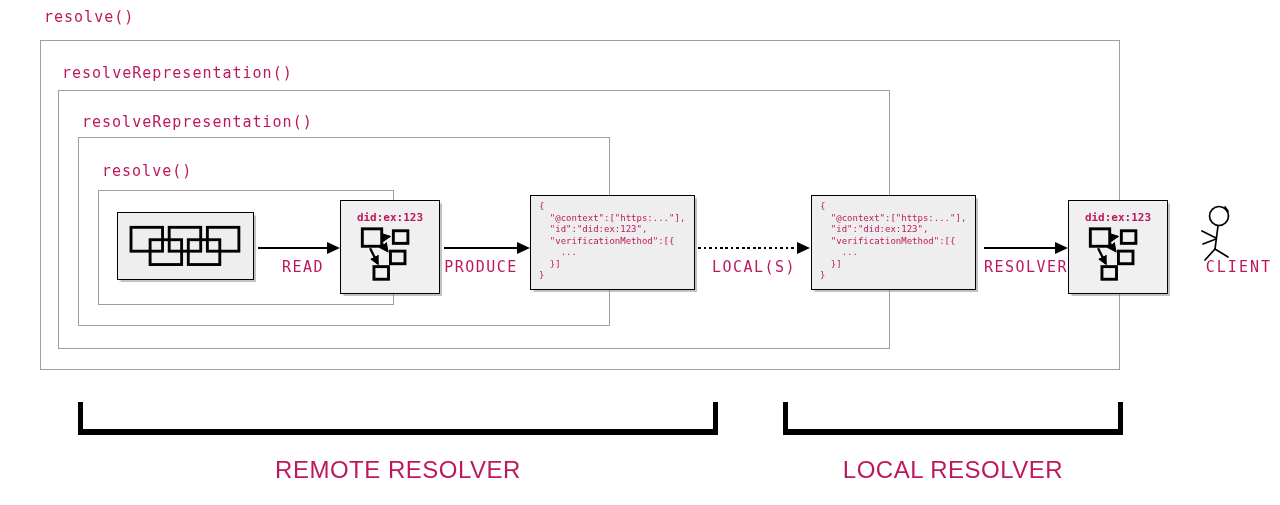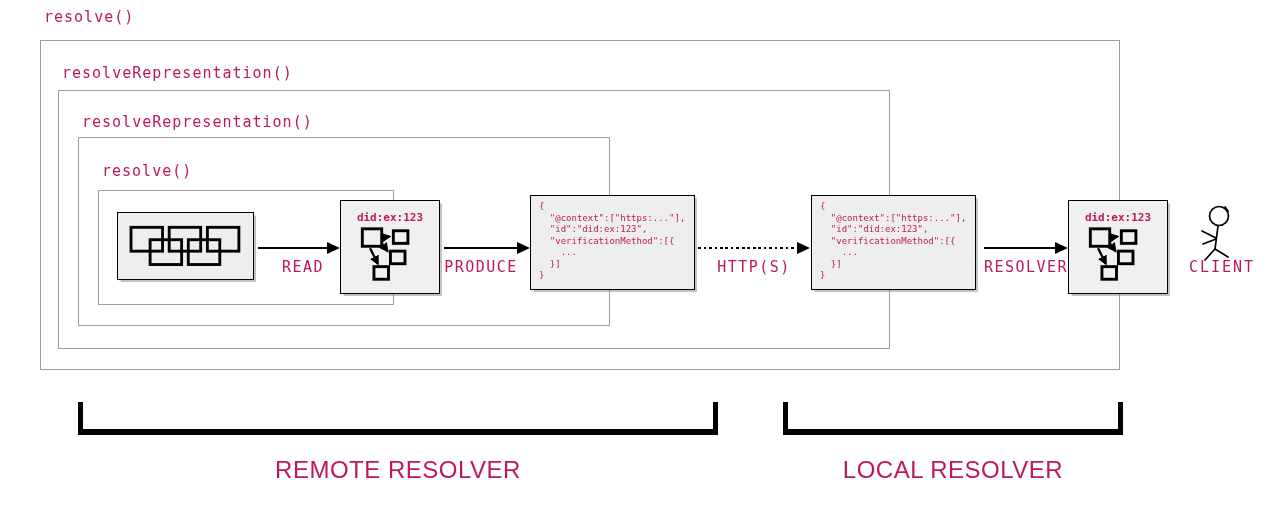--- a/index.html
+++ b/index.html
@@ -27,21 +27,21 @@
   .arrow-line{position:absolute;top:247px;height:2.4px;background:#000;z-index:2;}
   .arrow-line.dotted{background:repeating-linear-gradient(90deg,#000 0,#000 2.5px,transparent 2.5px,transparent 5.5px);}
   .arrow-head{position:absolute;top:242px;width:0;height:0;z-index:2;
               border-top:6px solid transparent;border-bottom:6px solid transparent;
               border-left:13px solid #000;}
   .arrow-label{position:absolute;top:222px;font-size:15px;letter-spacing:1.5px;
                text-align:center;white-space:pre;z-index:2;margin-top:36px;}
 
   
   .client-figure{position:absolute;left:1182px;top:203px;z-index:2;}
-  .client-label{position:absolute;left:1172px;top:258px;width:100px;text-align:center;
+  .client-label{position:absolute;left:1172px;top:258px;width:100px;text-align:right;
                 font-size:15px;letter-spacing:2px;z-index:2;}
 
   
   .bracket{position:absolute;top:402px;height:33px;box-sizing:border-box;
            border-left:5px solid #000;border-right:5px solid #000;border-bottom:6px solid #000;z-index:2;}
   .bracket-remote{left:78px;width:640px;}
   .bracket-local{left:783px;width:340px;}
   .bracket-label{position:absolute;top:456px;font-family:"Liberation Sans",sans-serif;
                  font-size:24px;letter-spacing:.5px;text-align:center;z-index:2;}
   .bracket-label-remote{left:78px;width:640px;}
@@ -118,21 +118,21 @@
   <div class="artifact json-box json-box-1">
     <div class="json-line">{</div>
     <div class="json-line">  "@context":["https:..."],</div>
     <div class="json-line">  "id":"did:ex:123",</div>
     <div class="json-line">  "verificationMethod":[{</div>
     <div class="json-line">    ...</div>
     <div class="json-line">  }]</div>
     <div class="json-line">}</div>
   </div>
 
-  <div class="arrow-label" style="left:698px;width:112px">HTTP(S)</div>
+  <div class="arrow-label" style="left:698px;width:112px">LOCAL(S)</div>
   <div class="arrow-line dotted" style="left:698px;width:99px"></div>
   <div class="arrow-head" style="left:797px"></div>
 
   <div class="artifact json-box json-box-2">
     <div class="json-line">{</div>
     <div class="json-line">  "@context":["https:..."],</div>
     <div class="json-line">  "id":"did:ex:123",</div>
     <div class="json-line">  "verificationMethod":[{</div>
     <div class="json-line">    ...</div>
     <div class="json-line">  }]</div>

